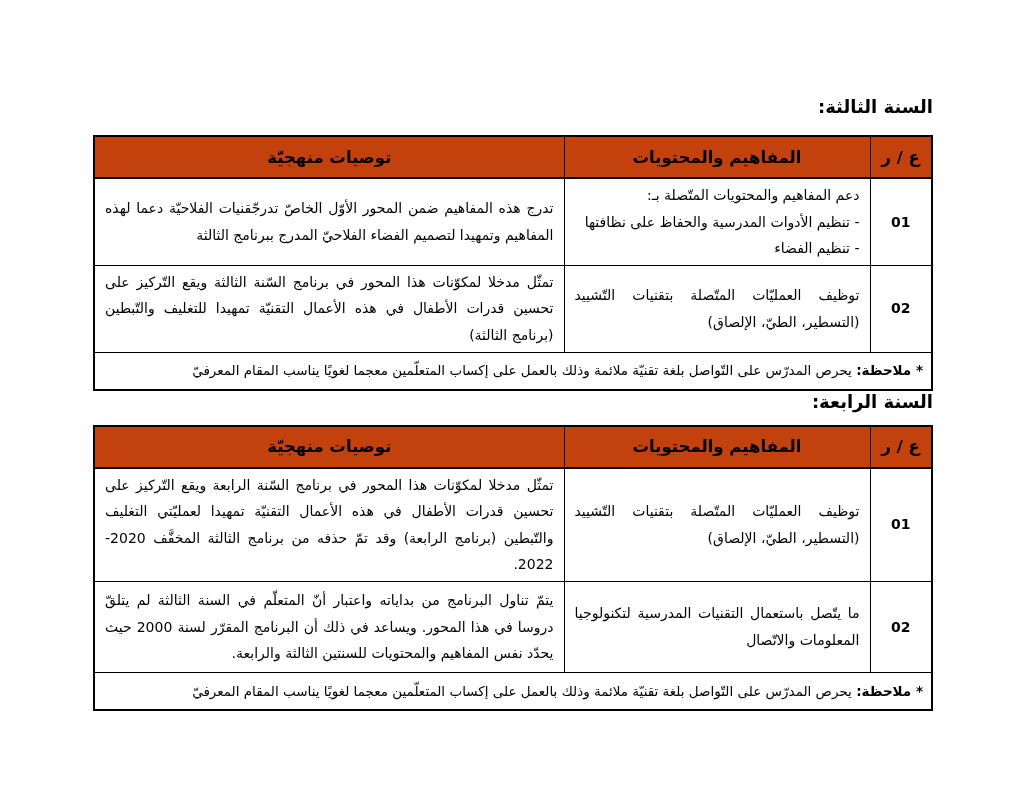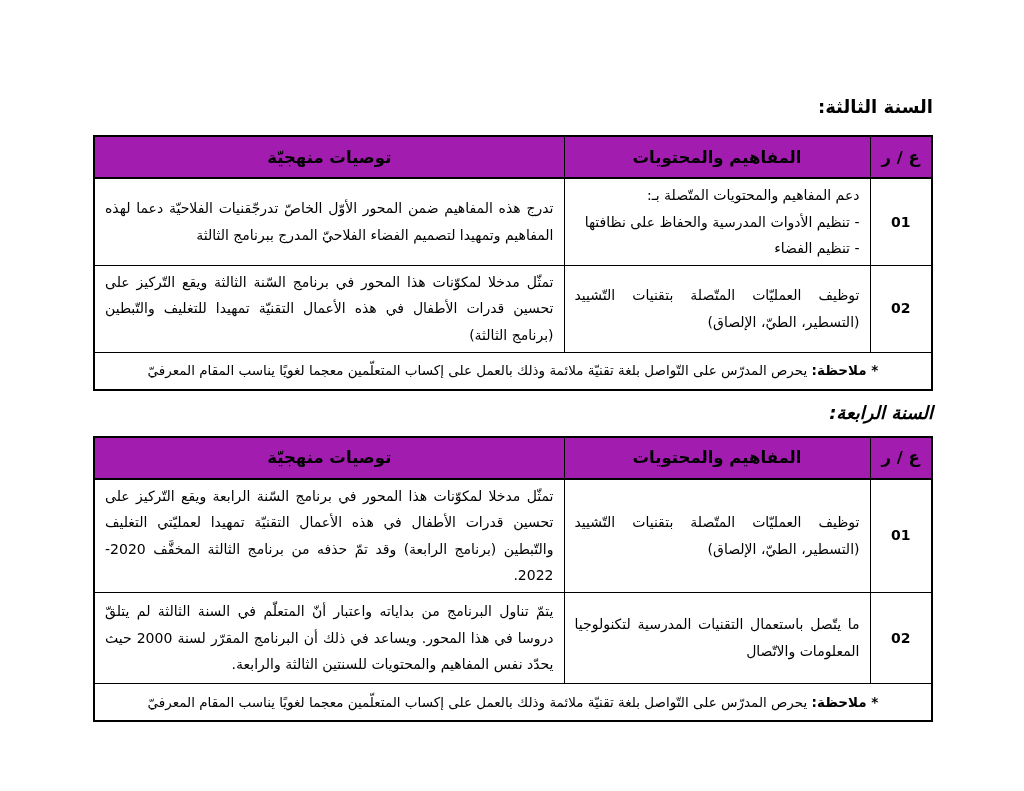--- a/index.html
+++ b/index.html
@@ -22,36 +22,35 @@
     padding: 96px 91px 0 95px;
     position: relative;
   }
   .year-heading {
     font-size: 18px;
     font-weight: bold;
     margin: 0 0 18px 0;
     text-align: right;
   }
   .year-heading.second {
-    margin-top: 11px;
+    margin-top: 0;
     margin-bottom: 13px;
-    font-style: italic;
   }
   table.curriculum {
     width: 838px;
     border-collapse: collapse;
     table-layout: fixed;
     border: 2px solid #000;
   }
   table.curriculum th,
   table.curriculum td {
     border: 1.5px solid #000;
   }
   table.curriculum th {
-    background: #a21caf;
+    background: #c2410c;
     font-size: 16.5px;
     font-weight: bold;
     height: 38px;
     border-bottom: 2.5px solid #000;
     text-align: center;
     vertical-align: middle;
   }
   table.curriculum td {
     font-size: 14px;
     line-height: 1.9;
@@ -72,21 +71,21 @@
   }
   td.cell-recs {
     text-align: justify;
   }
   tr.row-tall-86 { height: 84px; }
   tr.row-tall-64 { height: 62px; }
   tr.row-tall-87 { height: 85px; }
   tr.row-tall-93 { height: 91px; }
   tr.note-row td {
     height: 32px;
-    text-align: center;
+    text-align: right;
     font-size: 13.5px;
     line-height: 1.5;
     padding: 2px 8px;
   }
   .note-label { font-weight: bold; }
   .page-footer {
     margin-top: 32px;
     text-align: center;
     width: 838px;
   }

